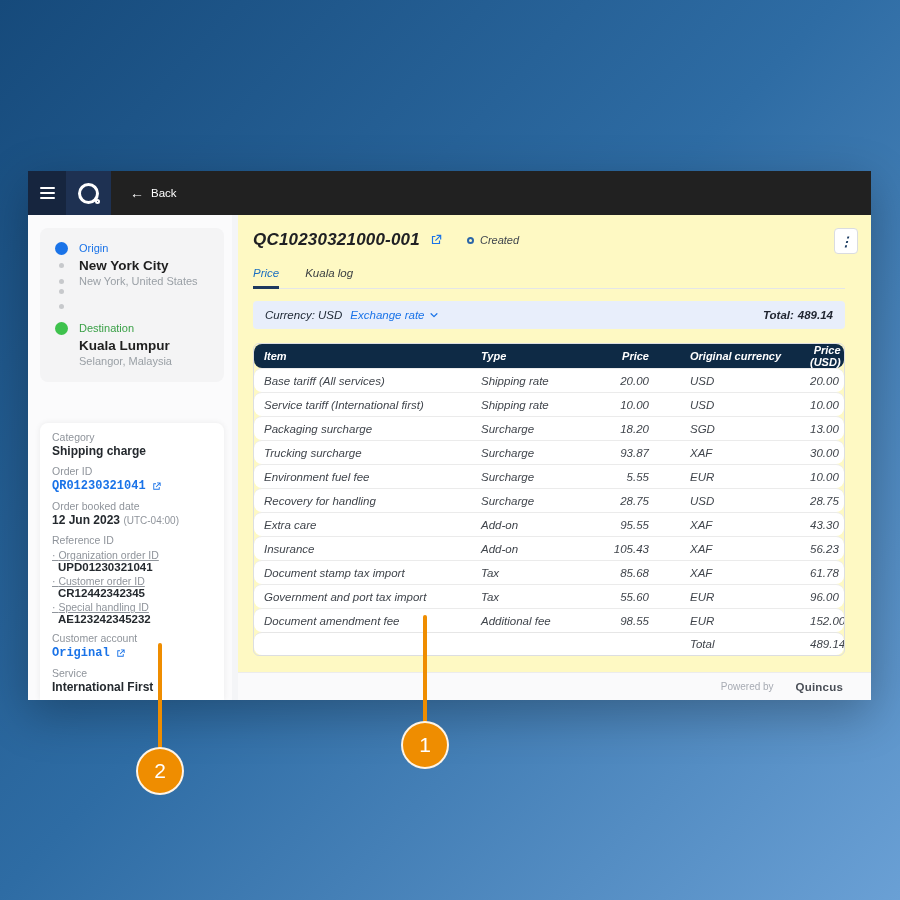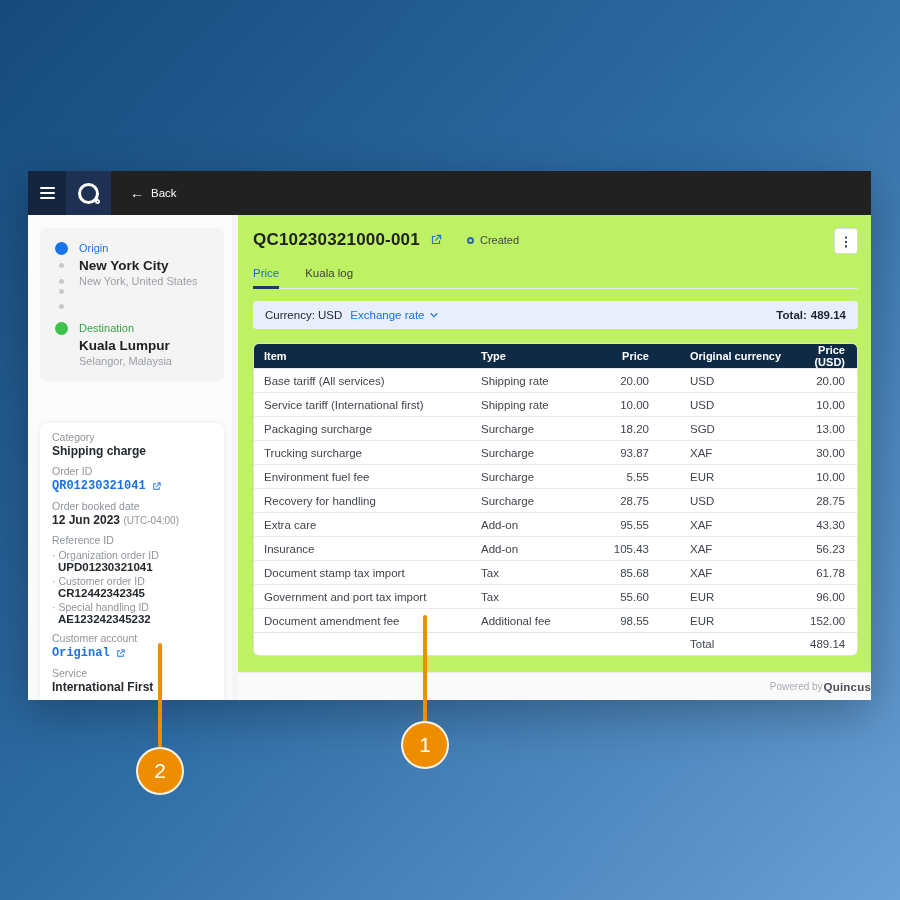--- a/index.html
+++ b/index.html
@@ -43,28 +43,28 @@
   .rt-region { font-size:11px; color:#9aa0a6; line-height:15px; }
   .rg-spacer { height:15px; }
 
   .details-card { position:absolute; left:12px; top:177px; right:8px; bottom:0;
     background:#fff; border-radius:8px 8px 0 0; box-shadow:0 0 6px rgba(0,0,0,.07);
     padding:8px 12px 0 12px; overflow:hidden;margin-top:31px; }
   .f-label { font-size:10.5px; line-height:13px; color:#8f949b; }
   .f-value { font-size:12px; line-height:15px; font-weight:600; color:#24292e; margin-bottom:6px; }
   .f-link { color:#1a73e8; display:inline-flex; align-items:center; gap:5px; cursor:pointer;font-family:Liberation Mono, monospace; }
   .ext-ic { width:11px; height:11px; flex:none; }
-  .sub-label { font-size:10.5px; line-height:12px; color:#8f949b; }
+  .sub-label { font-size:10.5px; line-height:12px; color:#8f949b;text-decoration:underline; }
   .sub-label::before { content:"· "; }
   .sub-value { font-size:11.5px; line-height:13px; font-weight:600; color:#24292e; margin:0 0 1px 6px; }
 
   
   .main { flex:1; background:#f4f5f7; position:relative; }
-  .content-card { position:absolute; left:6px; top:0; right:0; height:457px; background:#bef264;
-    padding:0 13px 0 15px; }
+  .content-card { position:absolute; left:6px; top:0; right:0; height:457px; background:#fef9c3;
+    padding:0 26px 0 15px;font-style:italic; }
   .title-row { display:flex; align-items:center; gap:9px; padding-top:15px; }
   .page-title { font-size:17px; font-weight:700; color:#202124; letter-spacing:.2px; }
   .title-link { color:#1a73e8; display:flex; cursor:pointer; }
   .title-link svg { width:14px; height:14px; }
   .status { display:flex; align-items:center; gap:6px; margin-left:15px; font-size:11px; color:#3f454d; }
   .status-ring { width:7px; height:7px; border:2px solid #2b66a8; border-radius:50%; }
   .kebab { position:absolute; top:13px; right:13px; width:24px; height:26px; border:1px solid #dadce0;
     border-radius:4px; display:flex; align-items:center; justify-content:center; cursor:pointer;
     color:#1c3c61; font-size:13px; font-weight:700; background:#fff; }
 
@@ -74,31 +74,31 @@
   .tab.active::after { content:""; position:absolute; left:0; right:0; bottom:-1px; height:3px; background:#1e3a5f; }
 
   .currency-bar { margin-top:12px; height:28px; background:#e8eefb; border-radius:4px;
     display:flex; align-items:center; padding:0 12px; font-size:11.5px; color:#202a37; }
   .exch { color:#1a73e8; margin-left:8px; display:flex; align-items:center; gap:4px; cursor:pointer; }
   .chev { width:10px; height:10px; }
   .total-right { margin-left:auto; font-weight:700; color:#1f2430; display:flex; gap:4px; }
 
   
   .price-table { margin-top:14px; border:1px solid #dcdee1; border-radius:6px; overflow:hidden; }
-  .trow { display:grid; grid-template-columns:227px 118px 91px 120px 1fr; align-items:center; }
+  .trow { display:grid; grid-template-columns:227px 118px 91px 120px 1fr; align-items:center;border-radius:8px; }
   .trow > div:nth-child(1) { padding-left:10px; }
   .trow > div:nth-child(3) { text-align:right; padding-right:41px; }
   .trow > div:nth-child(5) { text-align:right; padding-right:12px; }
   .thead { background:#0e2a45; color:#fff; font-size:11px; font-weight:700; height:24px; }
   .tdata { font-size:11.5px; color:#40454c; height:24px; border-top:1px solid #ebebeb; background:#fff; }
   .trow.total-row { height:23px; border-top:1px solid #e6e6e6; font-size:11.5px; color:#40454c; background:#fff; }
 
   .main-footer { position:absolute; left:6px; right:0; bottom:0; height:28px; background:#fafafb;
     border-top:1px solid #ececec; display:flex; align-items:center; justify-content:flex-end;
-    gap:1px; padding-right:0; }
+    gap:22px; padding-right:28px; }
   .pb-text { font-size:10px; color:#a7abb3; }
   .pb-brand { font-size:11.5px; font-weight:700; color:#4a4f57; letter-spacing:.2px; }
 
   
   .callout-line { position:absolute; width:4px; background:#ef8d00; border-radius:2px; z-index:5; }
   .line-1 { left:423px; top:615px; height:132px; }
   .line-2 { left:158px; top:643px; height:129px; }
   .callout-circle { position:absolute; width:48px; height:48px; border-radius:50%; background:#ef8d00;
     border:2px solid rgba(255,255,255,.9); color:#fff; font-size:21px; display:flex; align-items:center;
     justify-content:center; z-index:6; }

